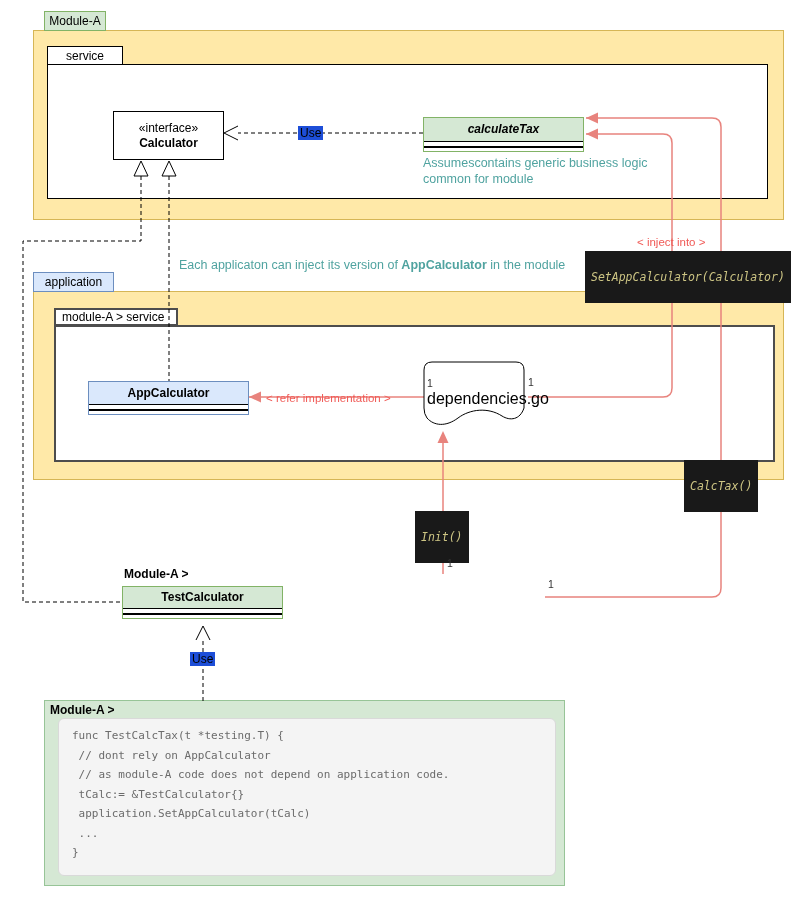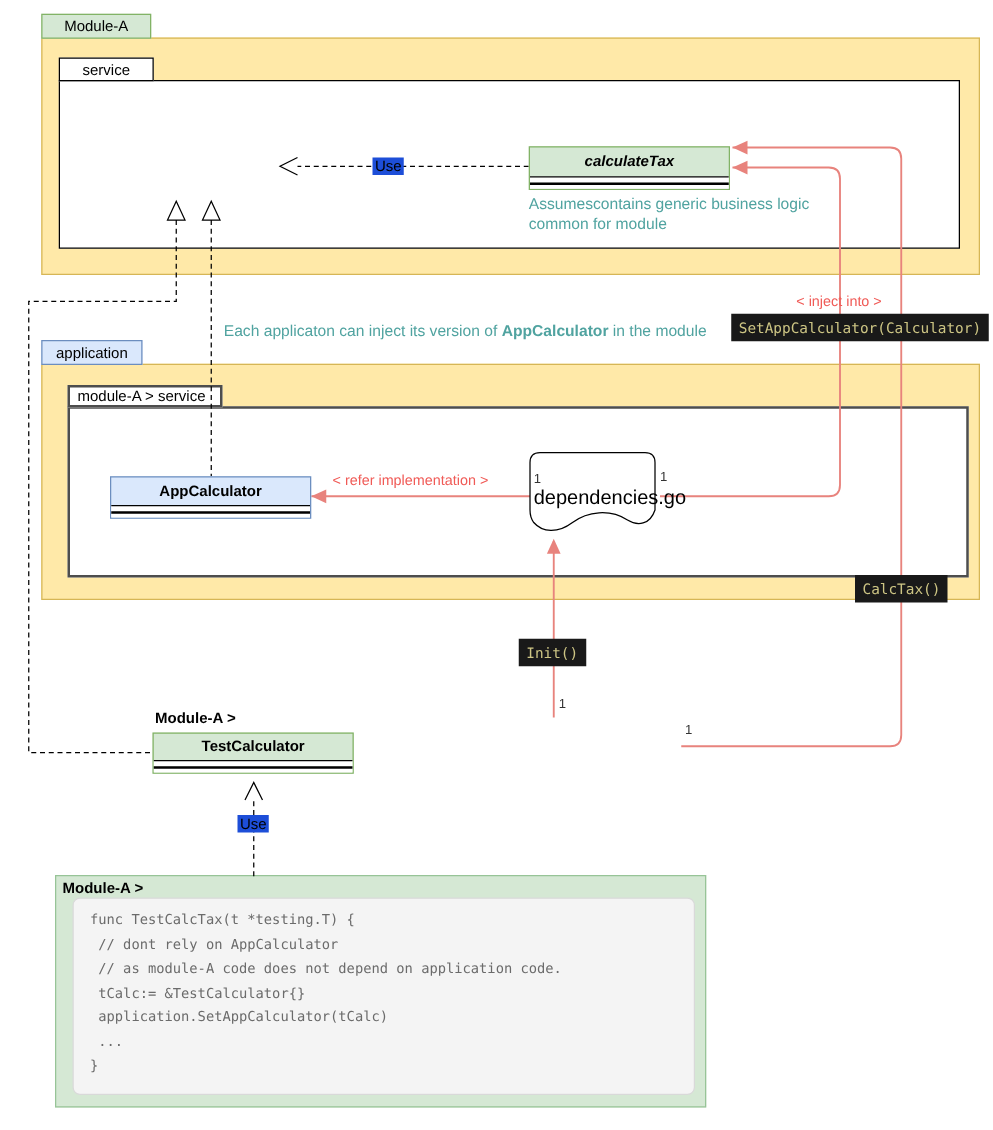--- a/index.html
+++ b/index.html
@@ -30,21 +30,21 @@
   .uml.green{background:#d5e8d4;border-color:#82b366;}
   .uml.blue{background:#dae8fc;border-color:#6c8ebf;}
   .stereo{font-weight:normal;font-size:12px;}
   
   .node-plain{
     background:#dae8fc;border:1px solid #8aa3c0;display:flex;align-items:center;
     justify-content:center;font-size:12px;z-index:5;
   }
   .lbl-black{
     background:#191919;color:#cdc584;font-family:"DejaVu Sans Mono",monospace;
-    font-size:11.5px;padding:4px 6px;z-index:8;white-space:nowrap;
+    font-size:11.5px;padding:19px 6px;z-index:8;white-space:nowrap;font-style:italic;
   }
   .lbl-red{color:#f05a56;font-size:11.5px;z-index:8;white-space:nowrap;}
   .note-teal{color:#50a3a0;font-size:12.5px;line-height:16px;z-index:6;}
   .mult{font-size:10.5px;color:#333;z-index:8;}
   .use-lbl{font-size:12px;background:#1d4ed8;padding:0 2px;z-index:7;}
   .hdr-bold{font-size:12px;font-weight:bold;z-index:6;white-space:nowrap;}
   .doc-text{font-size:16px;text-align:right;z-index:6;}
   svg.overlay{position:absolute;left:0;top:0;z-index:4;pointer-events:none;}
   
   .code-outer{background:#d5e8d4;border:1px solid #97c497;z-index:2;}
@@ -52,21 +52,21 @@
   .code-line{
     font-family:"DejaVu Sans Mono",monospace;font-size:11px;line-height:19.5px;
     color:#6b6b6b;white-space:pre;
   }
 </style>
 </head>
 <body>
 
 <div id="canvas">
 
-  <div class="abs tab green" style="left:33px;top:11px;width:88px;height:20px;">Module-A</div>
+  <div class="abs tab green" style="left:44px;top:11px;width:62px;height:20px;">Module-A</div>
   <div class="abs container-yellow" style="left:33px;top:30px;width:751px;height:190px;"></div>
   <div class="abs tab" style="left:47px;top:46px;width:76px;height:19px;">service</div>
   <div class="abs inner-box" style="left:47px;top:64px;width:721px;height:135px;"></div>
 
   <div class="abs tab blue" style="left:33px;top:272px;width:81px;height:20px;">application</div>
   <div class="abs container-yellow" style="left:33px;top:291px;width:751px;height:189px;"></div>
   <div class="abs tab dark" style="left:54px;top:308px;width:124px;height:18px;">module-A &gt; service</div>
   <div class="abs inner-box dark" style="left:54px;top:325px;width:721px;height:137px;"></div>
 
   <svg class="overlay" width="794" height="904" viewBox="0 0 794 904">
@@ -92,20 +92,24 @@
 
     <path d="M424 397 L249 397" stroke="#e8837d" stroke-width="1.5" fill="none"></path>
     <polygon points="249,397 261,391.5 261,402.5" fill="#e8837d"></polygon>
 
     <path d="M443 574 L443 433" stroke="#e8837d" stroke-width="1.5" fill="none"></path>
     <polygon points="443,431 437.5,443 448.5,443" fill="#e8837d"></polygon>
 
     <path d="M432 362 H516 Q524 362 524 370 V408 C520 420 510 421 502 416 C488 407 470 409 458 418 C446 427 434 426 427 418 Q424 414 424 408 V370 Q424 362 432 362 Z" fill="#ffffff" stroke="#000" stroke-width="1"></path>
   </svg>
 
+  <div class="abs" style="left:113px;top:111px;width:111px;height:49px;border:1px solid #000;background:#fff;z-index:5;display:flex;flex-direction:column;align-items:center;justify-content:center;font-size:12px;line-height:15px;">
+    <span class="stereo">«interface»</span>
+    <span style="font-weight:bold;">Calculator</span>
+  </div>
 
   <div class="abs uml green" style="left:423px;top:117px;width:161px;height:35px;font-style:italic;">
     <div class="title">
         <span>calculateTax</span>
       </div>
     <div class="comp1"></div>
     <div class="comp2"></div>
   </div>
   <div class="abs note-teal" style="left:423px;top:155px;width:250px;">
     <span>Assumescontains generic business logic</span><br>
@@ -121,21 +125,21 @@
   <div class="abs lbl-red" style="left:637px;top:236px;">&lt; inject into &gt;</div>
   <div class="abs lbl-black" style="left:585px;top:251px;">SetAppCalculator(Calculator)</div>
 
   <div class="abs uml blue" style="left:88px;top:381px;width:161px;height:34px;">
     <div class="title">
         <span>AppCalculator</span>
       </div>
     <div class="comp1"></div>
     <div class="comp2"></div>
   </div>
-  <div class="abs lbl-red" style="left:266px;top:379px;">&lt; refer implementation &gt;</div>
+  <div class="abs lbl-red" style="left:266px;top:392px;">&lt; refer implementation &gt;</div>
 
   <div class="abs doc-text" style="left:427px;top:390px;width:96px;">dependencies.go</div>
   <div class="abs mult" style="left:427px;top:377px;">1</div>
   <div class="abs mult" style="left:528px;top:376px;">1</div>
 
   <div class="abs lbl-black" style="left:684px;top:460px;">CalcTax()</div>
   <div class="abs lbl-black" style="left:415px;top:511px;">Init()</div>
 
   <div class="abs mult" style="left:447px;top:557px;">1</div>
   <div class="abs mult" style="left:548px;top:578px;">1</div>

